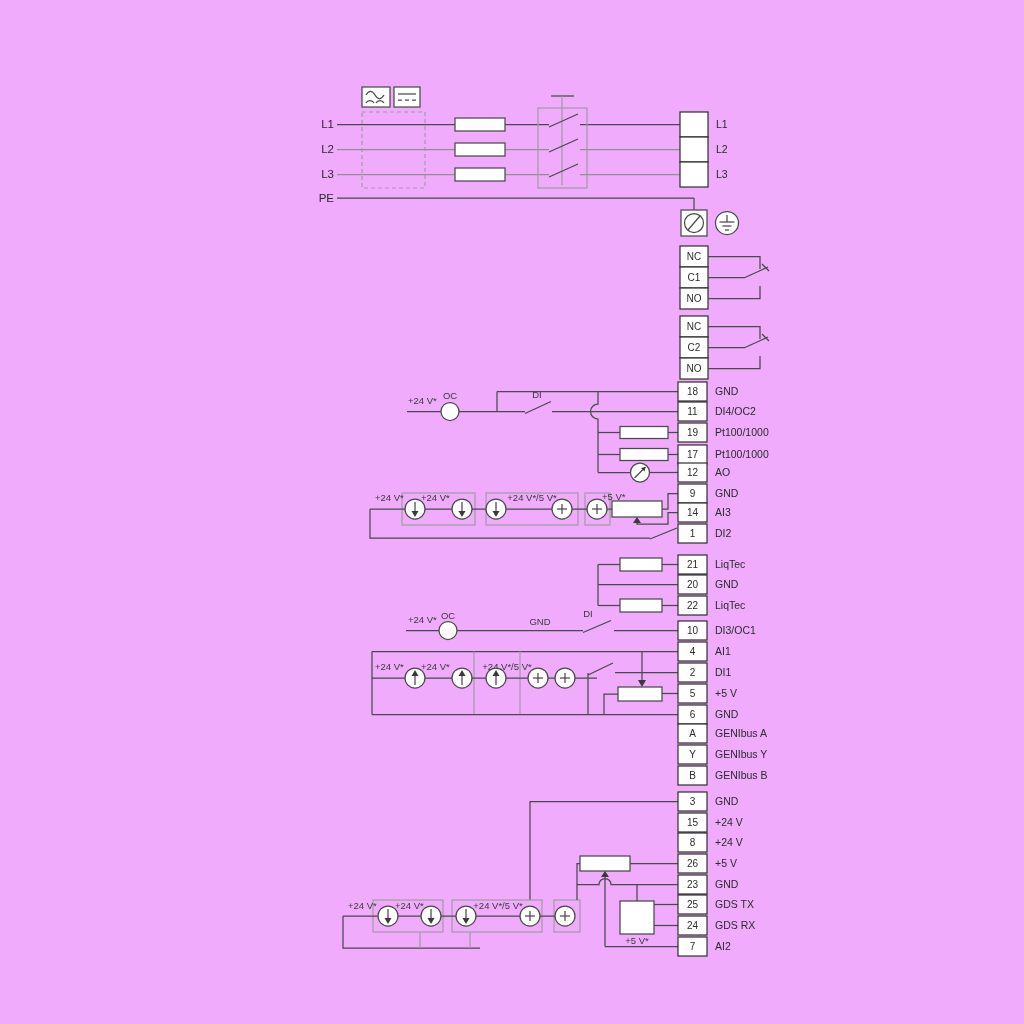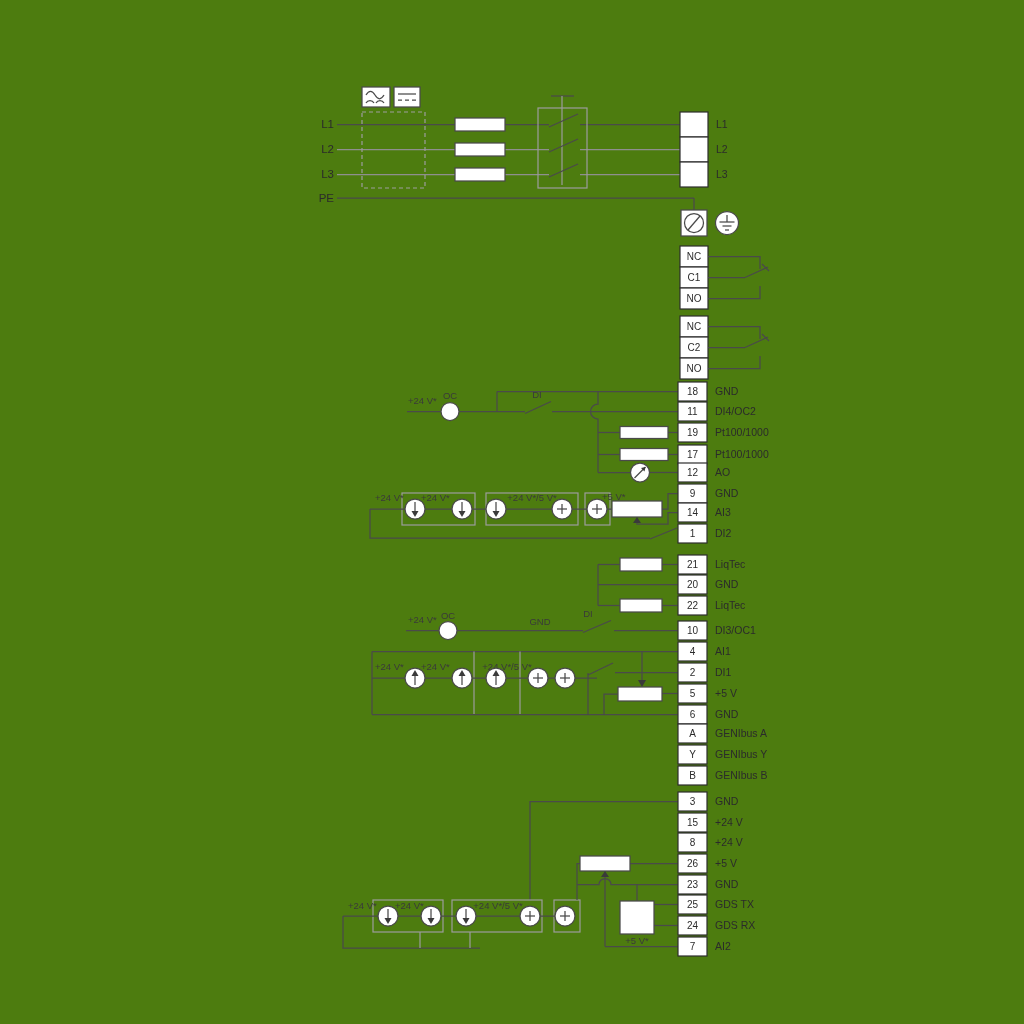--- a/index.html
+++ b/index.html
@@ -1,16 +1,16 @@
 <!DOCTYPE html>
 <html><head>
 <meta charset="utf-8">
 <style>
   html,body{margin:0;padding:0;background:#ffffff;}
-  .stage{position:relative;width:1024px;height:1024px;background:#4d7c0f;overflow:hidden;
+  .stage{position:relative;width:1024px;height:1024px;background:#f0abfc;overflow:hidden;
          font-family:"Liberation Sans", sans-serif;}
   svg{display:block}
   text{fill:#2b2b2b;font-family:"Liberation Sans", sans-serif;}
   .lbl{font-size:11.5px;}
   .tlabel{font-size:10.5px;}
   .tnum{font-size:10px;text-anchor:middle;}
   .ann{font-size:9.5px;fill:#3a3a3a;}
   .cellbox{fill:#ffffff;stroke:#2e2e2e;stroke-width:1.2;}
   .wire{stroke:#4a4a4a;stroke-width:1.25;fill:none;}
   .wire2{stroke:#8f8f8f;stroke-width:1.25;fill:none;}

